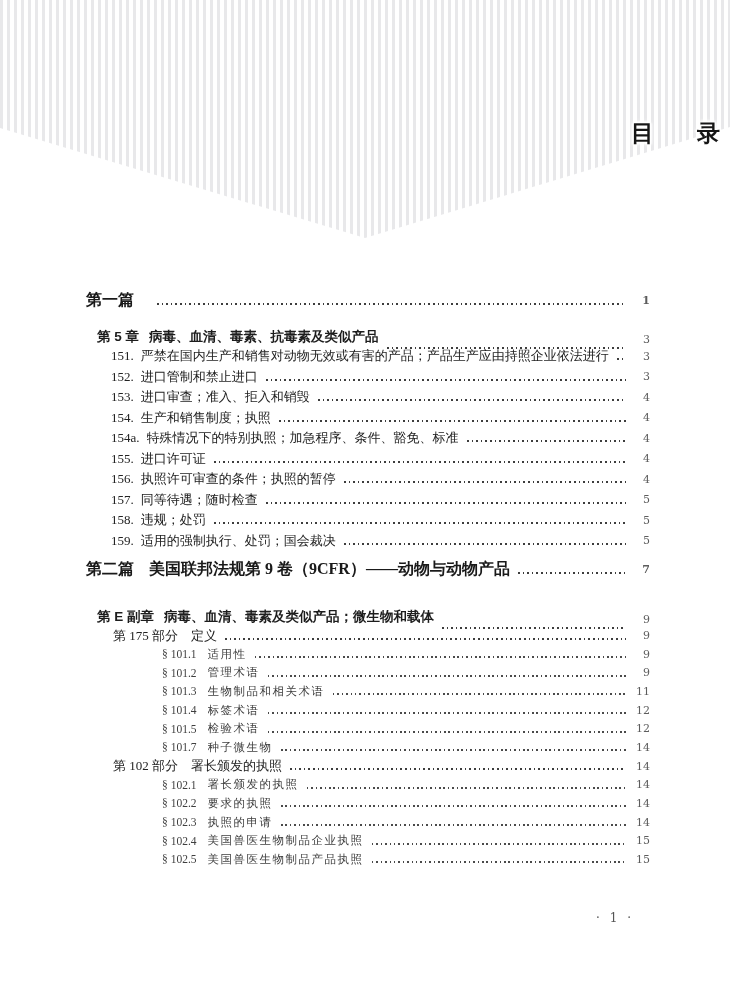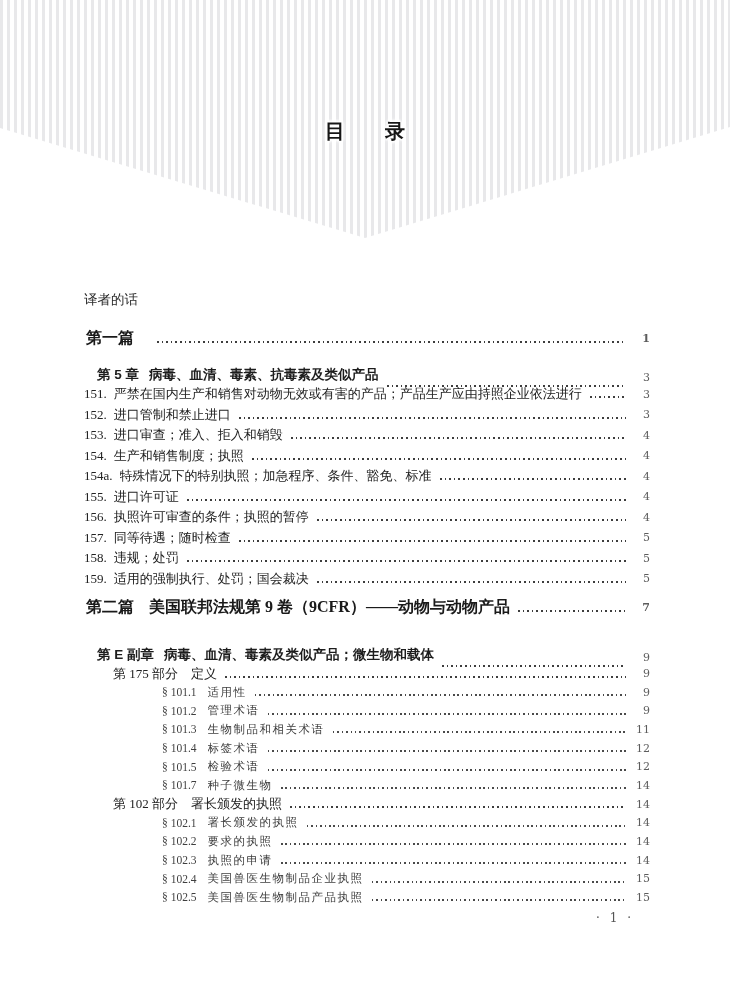--- a/index.html
+++ b/index.html
@@ -9,23 +9,23 @@
     color:#222;
   }
   
   .banner{
     position:absolute;top:0;left:0;width:730px;height:238px;
     background:repeating-linear-gradient(to right,#e8e8ea 0 3px,#ffffff 3px 7px);
     clip-path:polygon(0 0,100% 0,100% 53.4%,50% 100%,0 53.8%);
   }
   .doc-title{
     position:absolute;top:118px;left:0;width:730px;
-    text-align:center;
+    text-align:right;
     font-family:"Liberation Sans","DejaVu Sans",sans-serif;
-    font-weight:700;font-size:20px;letter-spacing:10px;padding-left:10px;
+    font-weight:700;font-size:23px;letter-spacing:10px;padding-left:10px;
     box-sizing:border-box;color:#161616;
     text-shadow:0 0 4px #fff,0 0 6px #fff,-2px 0 2px #fff,2px 0 2px #fff,0 -2px 2px #fff,0 2px 2px #fff;
   }
   
   .toc{
     position:absolute;top:290px;left:84px;width:566px;
   }
   .row{display:flex;align-items:center;}
   .row .lbl{white-space:nowrap;flex:0 0 auto;}
   .row .ttl{white-space:nowrap;flex:0 1 auto;overflow:hidden;}
@@ -46,21 +46,21 @@
   .row.part.first{margin-bottom:15px;}
   .row.part.second{margin-top:8px;margin-bottom:26px;}
 
   .row.chapter{
     height:20px;font-size:13.5px;font-weight:700;margin-left:13px;
     font-family:"Liberation Sans","DejaVu Sans",sans-serif;color:#1d1d1d;align-items:flex-end;
   }
   .row.chapter .lbl{margin-right:10px;}
   .row.chapter .pg{font-weight:400;}
 
-  .row.section{height:20.5px;font-size:13px;}
+  .row.section{height:20.5px;font-size:13px;margin-left:27px;}
   .row.section .lbl{margin-right:7px;}
 
   .row.part2{height:19px;font-size:13px;margin-left:29px;}
   .row.part2 .lbl{margin-right:13px;}
 
   .row.sub{height:18.6px;font-size:11.5px;color:#3e3e3e;margin-left:42px;}
   .row.sub .lbl{margin-right:11px;margin-left:36px;}
   .row.sub .ttl{letter-spacing:1.5px;text-align:center;}
   .row.sub .leader{background-image:repeating-linear-gradient(to right,#4a4a4a 0 1.5px,transparent 1.5px 4.4px);}
 
@@ -71,23 +71,20 @@
   }
 </style>
 </head>
 <body>
 
 <div class="banner"></div>
 
 <div class="doc-title">目　录</div>
 
 <div class="toc">
-    <div class="row note">
-      <span class="ttl">译者的话</span>
-    </div>
     <div class="row part first">
       <span class="lbl">第一篇</span>
       <span class="leader"></span>
       <span class="pg">1</span>
     </div>
     <div class="row chapter">
       <span class="lbl">第 5 章</span>
       <span class="ttl">病毒、血清、毒素、抗毒素及类似产品</span>
       <span class="leader"></span>
       <span class="pg">3</span>

